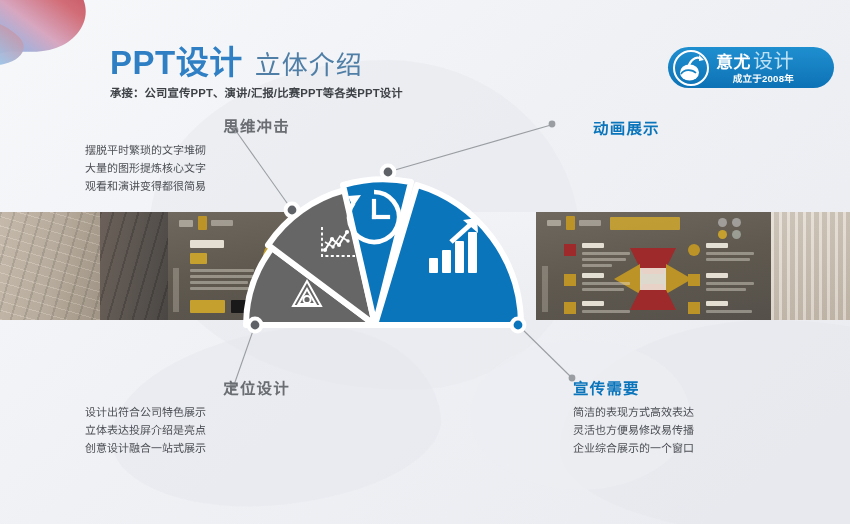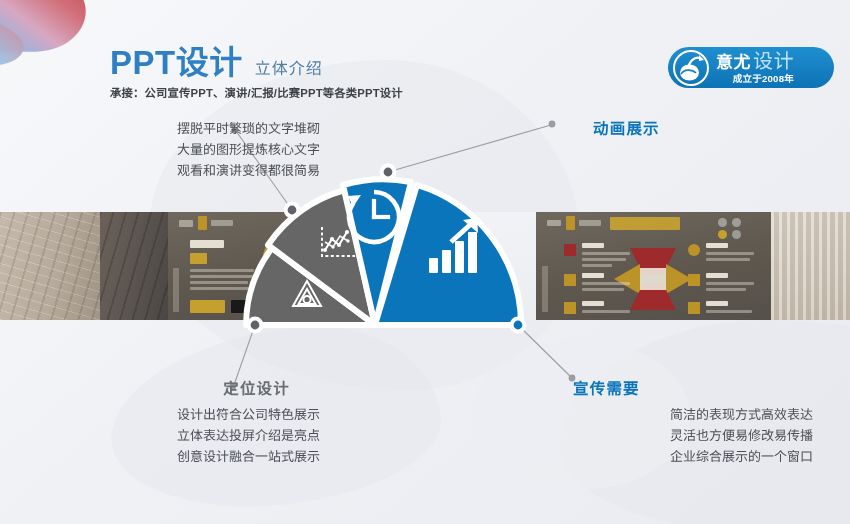--- a/index.html
+++ b/index.html
@@ -123,21 +123,21 @@
 
   
   .tb { position: absolute; }
   .tb-head {
     font-size: 15.5px;
     font-weight: bold;
     letter-spacing: 1.2px;
     margin: 0 0 7px 0;
     line-height: 1.1;
   }
-  .tb-body { font-size: 13px; line-height: 1.62; color: #4c4f55; white-space: pre-line; text-align: right; }
+  .tb-body { font-size: 11px; line-height: 1.62; color: #4c4f55; white-space: pre-line; }
   .tb-left { text-align: left; }
   .tb-left .tb-head { text-align: right; padding-right: 30px; }
 
   .tb-sw { left: 85px; top: 118px; width: 235px; }
   .tb-nw { left: 85px; top: 380px; width: 235px; }
   .tb-ne { left: 593px; top: 120px; width: 240px; }
   .tb-se { left: 573px; top: 380px; width: 240px; }
 
   .head-gray { color: #6a6d72; }
   .head-blue { color: #0b75bc; }
@@ -151,21 +151,21 @@
     gap: 12px;
   }
   .title-main {
     font-size: 33px;
     font-weight: bold;
     color: #2f7fc4;
     letter-spacing: .5px;
     line-height: 1;
   }
   .title-sub {
-    font-size: 16px;
+    font-size: 26px;
     color: #4f7ea6;
     letter-spacing: 1px;
     line-height: 1;
   }
   .title-desc {
     position: absolute;
     left: 110px; top: 84px;
     font-size: 11.3px;
     color: #3e4247;
     letter-spacing: .2px;
@@ -406,20 +406,21 @@
     <div class="logo-text">
       <div class="logo-name">
         <span class="logo-name-bold">意尤</span>
         <span class="logo-name-thin">设计</span>
       </div>
       <div class="logo-since">成立于2008年</div>
     </div>
   </div>
 
   <div class="tb tb-sw tb-left">
+    <div class="tb-head head-gray">思维冲击</div>
     <div class="tb-body">摆脱平时繁琐的文字堆砌
 大量的图形提炼核心文字
 观看和演讲变得都很简易</div>
   </div>
 
   <div class="tb tb-ne">
     <div class="tb-head head-blue">动画展示</div>
   </div>
 
   <div class="tb tb-se">

